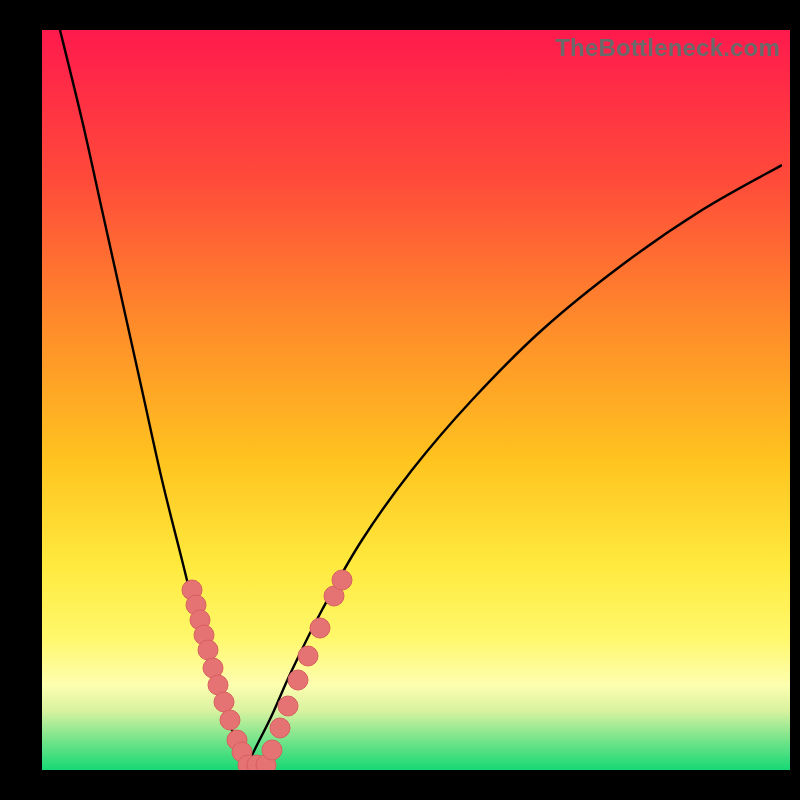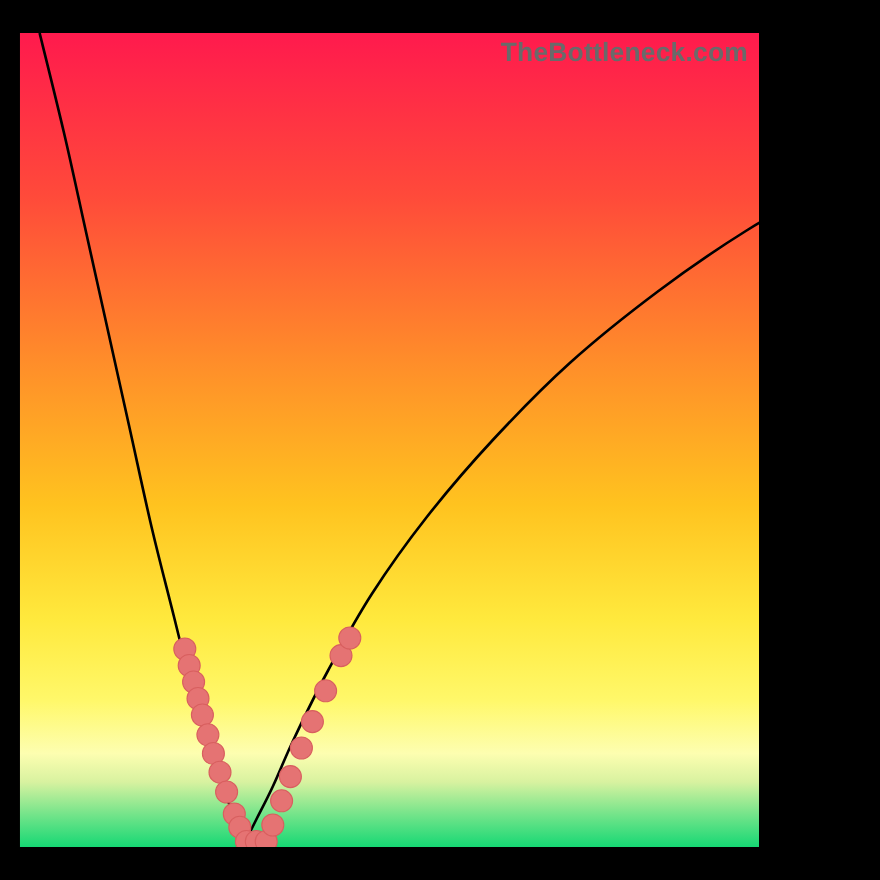--- a/index.html
+++ b/index.html
@@ -15,22 +15,22 @@
     top: 0;
     left: 0;
     width: 800px;
     height: 800px;
     box-sizing: border-box;
     border: 30px solid #000;
   }
   .plot {
     position: absolute;
     top: 30px;
-    left: 18px;
-    width: 672px;
+    left: 42px;
+    width: 748px;
     height: 740px;
   }
   .gradient-bg {
     position: absolute;
     top: 0;
     left: 0;
     width: 100%;
     height: 100%;
   }
   .watermark {

